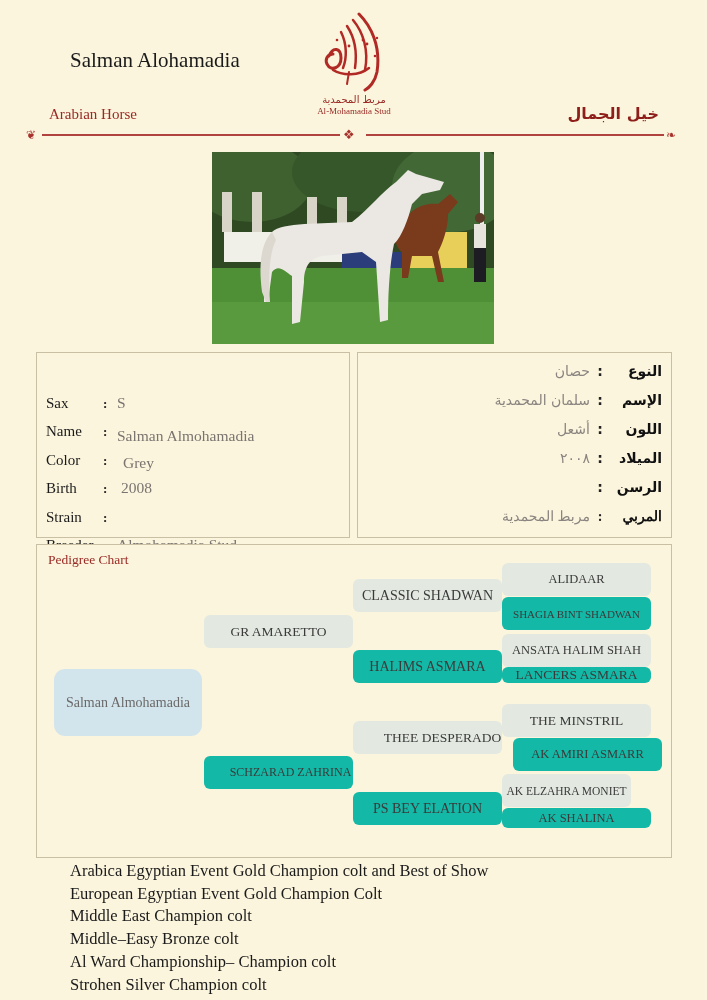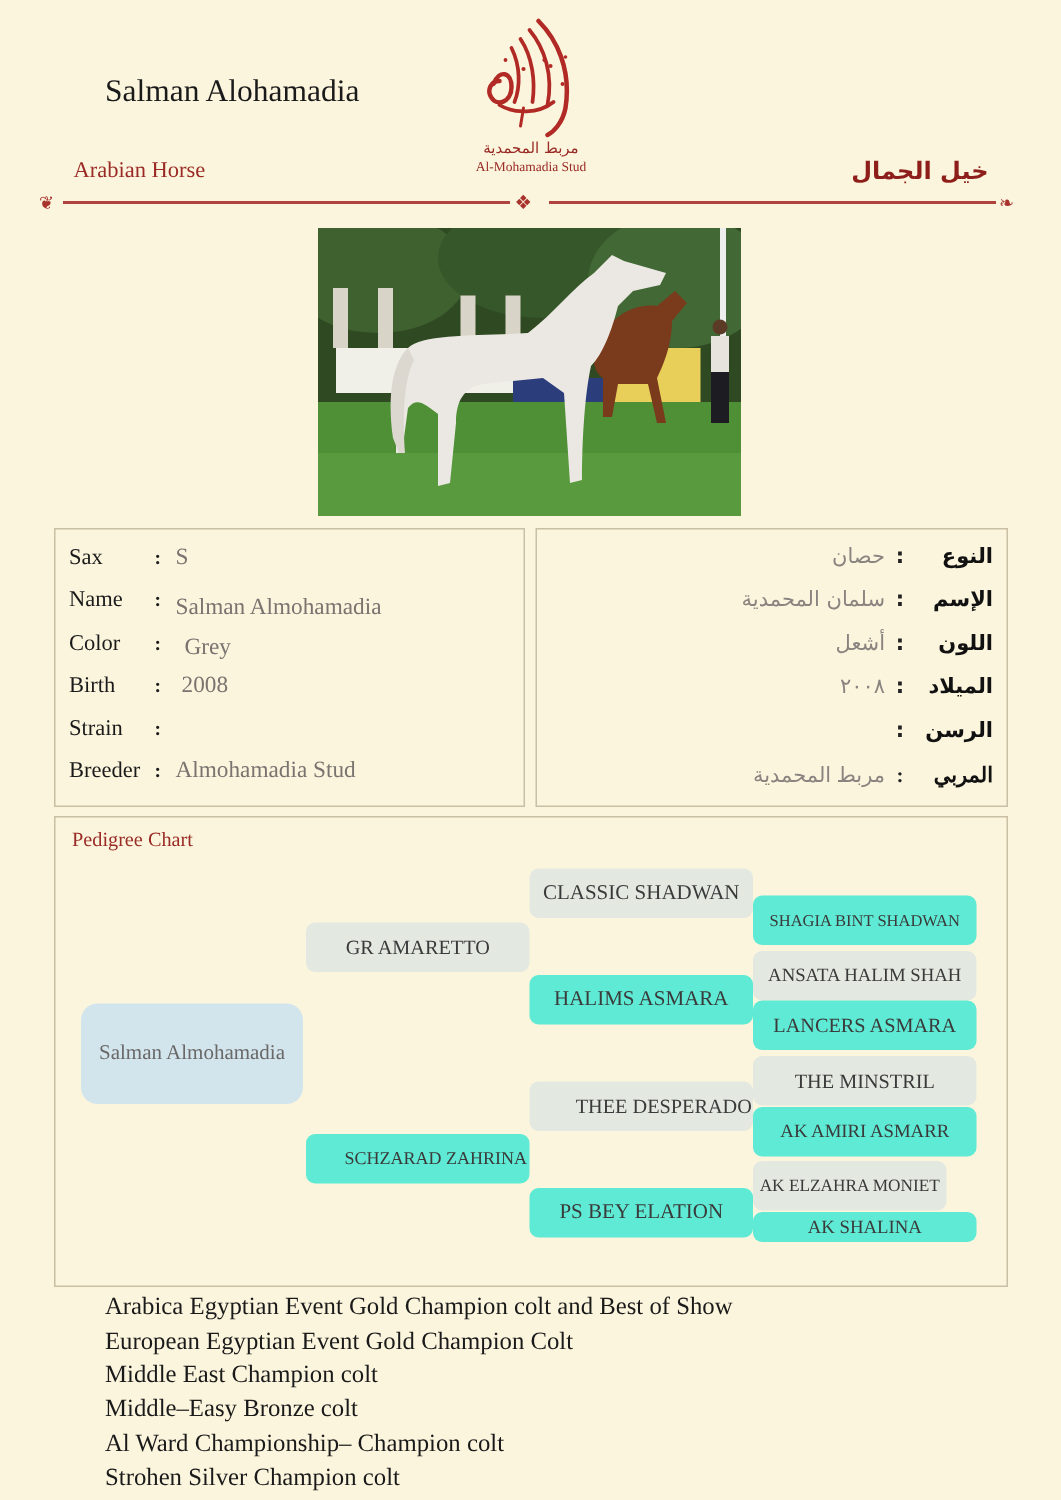--- a/index.html
+++ b/index.html
@@ -24,37 +24,37 @@
   .orn { top: 128px; font-size: 12px; color: #a8322c; line-height: 14px; }
 
   
   .photo { left: 212px; top: 152px; width: 282px; height: 192px; overflow: hidden; background: #3a6a2a; }
 
   
   .panel { border: 1px solid #c9bfa4; background: #fbf5dd; }
   .panel.left { left: 36px; top: 352px; width: 314px; height: 186px; }
   .panel.right { left: 357px; top: 352px; width: 315px; height: 186px; }
 
-  .row-en { position: absolute; left: 9px; font-size: 15px; color: #1a1a1a; }
+  .row-en { position: absolute; left: 9px; font-size: 15px; color: #1a1a1a; margin-top: 31px; }
   .row-en .lbl { display: inline-block; width: 57px; }
   .row-en .colon { display: inline-block; width: 14px; font-weight: bold; font-size: 13px; }
   .row-en .val { color: #7a7470; font-size: 15.5px; }
 
   .row-ar { position: absolute; right: 9px; font-family: "DejaVu Sans", sans-serif; font-size: 14px; direction: rtl; text-align: right; white-space: nowrap; }
   .row-ar .lbl { font-weight: bold; color: #111; display: inline-block; width: 52px; }
   .row-ar .colon { display: inline-block; width: 20px; text-align: center; font-weight: bold; }
   .row-ar .val { color: #8a8480; }
 
   
   .pedigree { left: 36px; top: 544px; width: 636px; height: 314px; }
   .ped-title { left: 11px; top: 7px; font-size: 13.5px; color: #9a2a25; }
   .box { position: absolute; display: flex; align-items: center; justify-content: center;
          border-radius: 6px; color: #3a3a3a; text-transform: none; white-space: nowrap; font-size: 13.5px; }
   .box.sire { background: #e3e9e1; }
-  .box.dam  { background: #5eead4; }
+  .box.dam  { background: #14b8a6; }
   .box.subject { background: #d3e5ec; border-radius: 11px; color: #6a6868; font-size: 14px; }
 
   
   .achievements { left: 70px; top: 860px; font-size: 16.5px; line-height: 22.7px; color: #1a1a1a; }
 </style>
 </head>
 <body>
 
 <div class="abs horse-title">Salman Alohamadia</div>
 
@@ -167,25 +167,26 @@
   <div class="box subject" style="left:17px; top:124px; width:148px; height:67px;">Salman Almohamadia</div>
 
   <div class="box sire" style="left:167px; top:70px; width:149px; height:33px;">GR AMARETTO</div>
   <div class="box dam" style="left:167px; top:211px; width:149px; height:33px; font-size:12px;padding-left:24px;">SCHZARAD ZAHRINA</div>
 
   <div class="box sire" style="left:316px; top:34px; width:149px; height:33px; font-size:14px;">CLASSIC SHADWAN</div>
   <div class="box dam" style="left:316px; top:105px; width:149px; height:33px; font-size:14px;">HALIMS ASMARA</div>
   <div class="box sire" style="left:316px; top:176px; width:149px; height:33px;padding-left:30px;">THEE DESPERADO</div>
   <div class="box dam" style="left:316px; top:247px; width:149px; height:33px; font-size:14px;">PS BEY ELATION</div>
 
+  <div class="box sire" style="left:465px; top:18px; width:149px; height:33px; font-size:12.5px;">ALIDAAR</div>
   <div class="box dam" style="left:465px; top:52px; width:149px; height:33px; font-size:11px;">SHAGIA BINT SHADWAN</div>
   <div class="box sire" style="left:465px; top:89px; width:149px; height:33px; font-size:12.5px;text-align:right;">ANSATA HALIM SHAH</div>
-  <div class="box dam" style="left:465px; top:122px; width:149px; height:33px; font-size:13.5px;">LANCERS ASMARA</div>
+  <div class="box dam" style="left:465px; top:122px; width:149px; height:16px; font-size:13.5px;">LANCERS ASMARA</div>
   <div class="box sire" style="left:465px; top:159px; width:149px; height:33px; font-size:13.5px;">THE MINSTRIL</div>
-  <div class="box dam" style="left:465px; top:193px; width:149px; height:33px; font-size:12.5px;">AK AMIRI ASMARR</div>
+  <div class="box dam" style="left:476px; top:193px; width:149px; height:33px; font-size:12.5px;">AK AMIRI ASMARR</div>
   <div class="box sire" style="left:465px; top:229px; width:129px; height:33px; font-size:11.5px;">AK ELZAHRA MONIET</div>
   <div class="box dam" style="left:465px; top:263px; width:149px; height:20px; font-size:12.5px;">AK SHALINA</div>
 </div>
 
 <div class="abs achievements">
   <div>Arabica Egyptian Event Gold Champion colt and Best of Show</div>
   <div>European Egyptian Event Gold Champion Colt</div>
   <div>Middle East Champion colt</div>
   <div>Middle–Easy Bronze colt</div>
   <div>Al Ward Championship– Champion colt</div>

